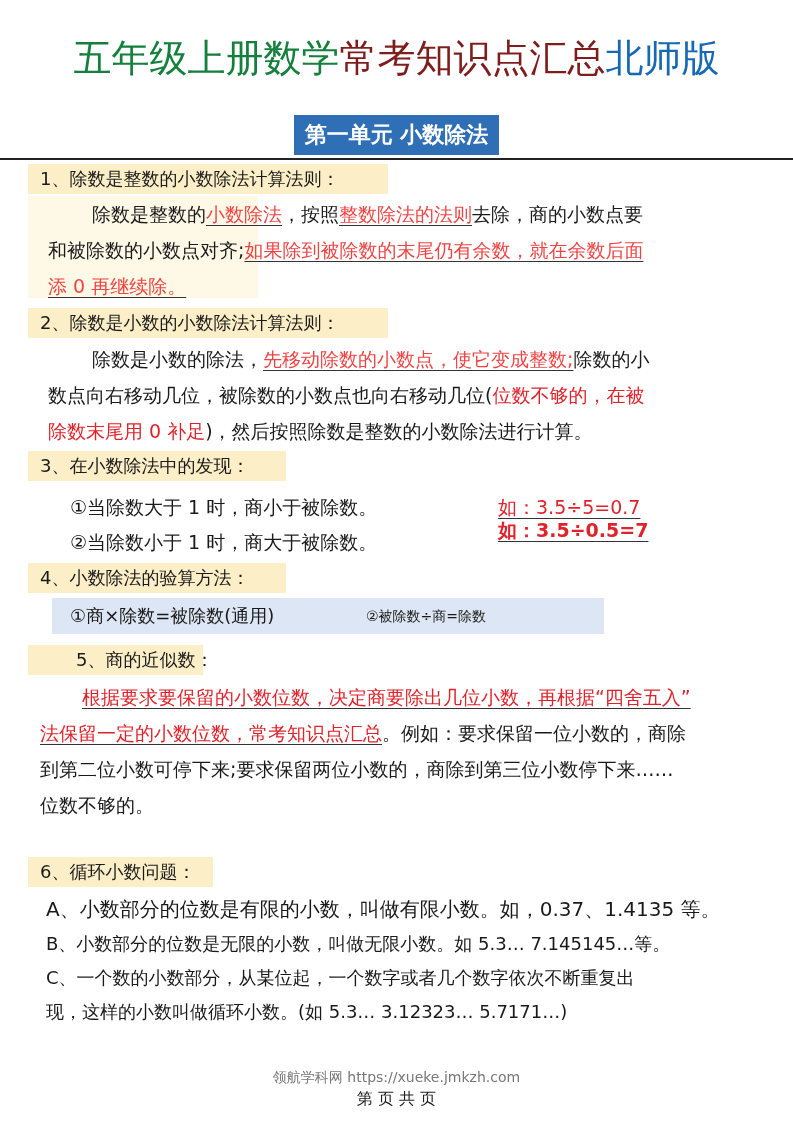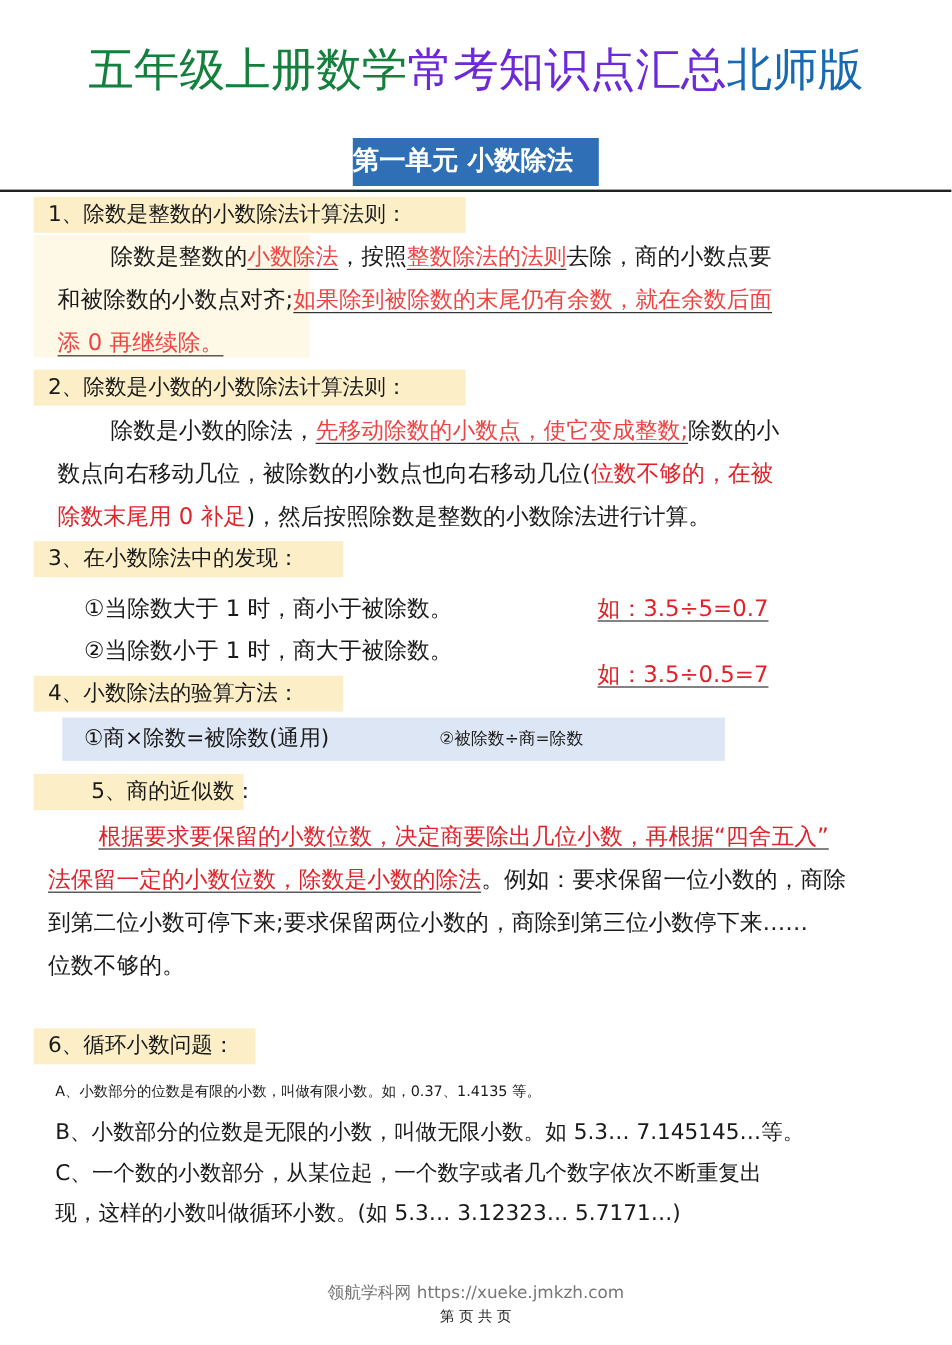--- a/index.html
+++ b/index.html
@@ -1,25 +1,25 @@
 <!DOCTYPE html>
 <html><head>
 <meta charset="utf-8">
 <style>
   html, body { margin:0; padding:0; background:#ffffff; }
   body { width:793px; height:1121px; position:relative; overflow:hidden;
          font-family:"DejaVu Sans", "Liberation Sans", sans-serif; color:#1a1a1a; }
   .title { position:absolute; top:30px; left:0; width:793px; text-align:center;
            font-size:38px; letter-spacing:0px; line-height:56px; white-space:nowrap; }
   .t-black { color:#15803d; }
-  .t-red { color:#6d28d9; }
+  .t-red { color:#7f1d1d; }
   .t-blue { color:#1769b3; }
   .unit { position:absolute; top:115px; left:294px; width:205px; height:40px;
           background:#2e6fb5; color:#ffffff; font-size:22px; line-height:40px;
-          font-weight:bold; }
+          text-align:center; font-weight:bold; }
   .rule { position:absolute; top:158px; left:0; width:793px; height:2px; background:#222; }
   .hl { position:absolute; background:#fcefc8; }
   .heading { position:absolute; font-size:18px; line-height:30px; white-space:nowrap; color:#1a1a1a; }
   .para { position:absolute; font-size:19px; line-height:36px; white-space:nowrap; color:#1a1a1a; }
   .blu { color:#ef4444; text-decoration:underline; text-decoration-color:#333; text-underline-offset:4px; }
   .red { color:#e0232b; }
   .redu { color:#e0232b; text-decoration:underline; text-decoration-color:#333; text-underline-offset:4px; }
   .check-band { position:absolute; top:598px; left:52px; width:552px; height:36px; background:#dde6f4; }
   .footer { position:absolute; left:0; width:793px; text-align:center; white-space:nowrap; }
 </style>
@@ -56,40 +56,40 @@
 </div>
 <div class="para" style="top:413px;left:48px;">
   <span class="red">除数末尾用 0 补足</span><span>)，然后按照除数是整数的小数除法进行计算。</span>
 </div>
 
 <div class="hl" style="top:451px;left:28px;width:258px;height:30px;"></div>
 <div class="heading" style="top:451px;left:40px;">3、在小数除法中的发现：</div>
 <div class="para" style="top:489px;left:70px;">①当除数大于 1 时，商小于被除数。</div>
 <div class="para" style="top:489px;left:498px;"><span class="redu">如：3.5÷5=0.7</span></div>
 <div class="para" style="top:524px;left:70px;">②当除数小于 1 时，商大于被除数。</div>
-<div class="para" style="top:544px;left:498px;"><span class="redu">如：3.5÷0.5=7</span></div>
+<div class="para" style="top:512px;left:498px;font-weight:bold;"><span class="redu">如：3.5÷0.5=7</span></div>
 
 <div class="hl" style="top:563px;left:28px;width:258px;height:30px;"></div>
 <div class="heading" style="top:563px;left:40px;">4、小数除法的验算方法：</div>
 <div class="check-band"></div>
 <div class="para" style="top:598px;left:70px;font-size:18px;">①商×除数=被除数(通用)</div>
 <div class="para" style="top:598px;left:366px;font-size:14px;">②被除数÷商=除数</div>
 
 <div class="hl" style="top:645px;left:28px;width:175px;height:30px;"></div>
 <div class="heading" style="top:645px;left:40px;margin-left:36px;">5、商的近似数：</div>
 <div class="para" style="top:679px;left:82px;">
   <span class="redu">根据要求要保留的小数位数，决定商要除出几位小数，再根据“四舍五入”</span>
 </div>
 <div class="para" style="top:715px;left:40px;">
-  <span class="redu">法保留一定的小数位数，除数是小数的除法</span><span>。例如：要求保留一位小数的，商除</span>
+  <span class="redu">法保留一定的小数位数，常考知识点汇总</span><span>。例如：要求保留一位小数的，商除</span>
 </div>
 <div class="para" style="top:751px;left:40px;">到第二位小数可停下来;要求保留两位小数的，商除到第三位小数停下来……</div>
 <div class="para" style="top:787px;left:40px;">位数不够的。</div>
 
 <div class="hl" style="top:857px;left:28px;width:185px;height:30px;"></div>
 <div class="heading" style="top:857px;left:40px;">6、循环小数问题：</div>
-<div class="para" style="top:891px;left:46px;font-size:12px;">A、小数部分的位数是有限的小数，叫做有限小数。如，0.37、1.4135 等。</div>
+<div class="para" style="top:891px;left:46px;font-size:20px;">A、小数部分的位数是有限的小数，叫做有限小数。如，0.37、1.4135 等。</div>
 <div class="para" style="top:926px;left:46px;font-size:18px;">B、小数部分的位数是无限的小数，叫做无限小数。如 5.3… 7.145145…等。</div>
 <div class="para" style="top:960px;left:46px;font-size:18px;">C、一个数的小数部分，从某位起，一个数字或者几个数字依次不断重复出</div>
 <div class="para" style="top:994px;left:46px;font-size:18px;">现，这样的小数叫做循环小数。(如 5.3…  3.12323…  5.7171…)</div>
 
 <div class="footer" style="top:1069px;font-size:14px;color:#777;">领航学科网 https://xueke.jmkzh.com</div>
-<div class="footer" style="top:1089px;font-size:12px;color:#222;">第 页 共  页</div>
+<div class="footer" style="top:1089px;font-size:16px;color:#222;">第 页 共  页</div>
 
 </body></html>

